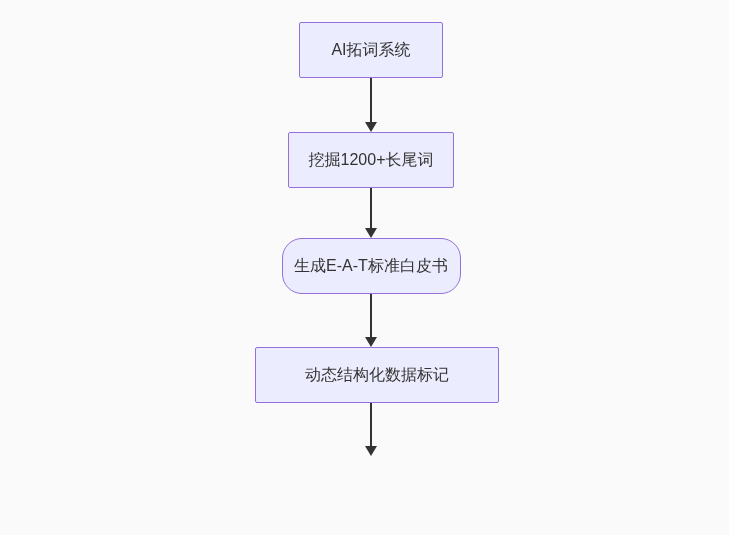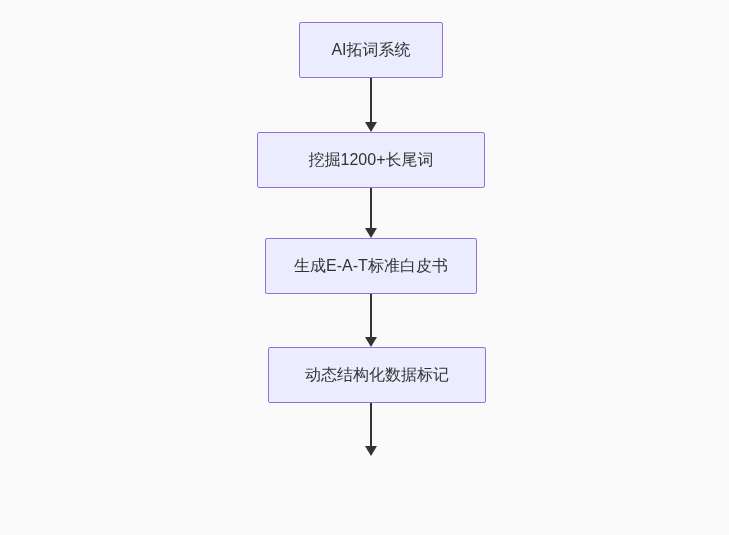--- a/index.html
+++ b/index.html
@@ -53,23 +53,23 @@
   }
   .flow-arrow .head {
     width: 0;
     height: 0;
     border-left: 6px solid transparent;
     border-right: 6px solid transparent;
     border-top: 10px solid #333333;
   }
   
   .n0 { width: 144px; }
-  .n1 { width: 228px; }
-  .n2 { width: 212px; }
-  .n3 { width: 218px; margin-left: 12px; }
+  .n1 { width: 166px; }
+  .n2 { width: 179px; border-radius: 20px; }
+  .n3 { width: 244px; margin-left: 12px; }
   .n4 { width: 233px; }
   .a0 { height: 54px; }
   .a1 { height: 50px; }
   .a2 { height: 53px; }
   .a3 { height: 53px; }
 </style>
 </head>
 <body>
 
 <div class="canvas">

